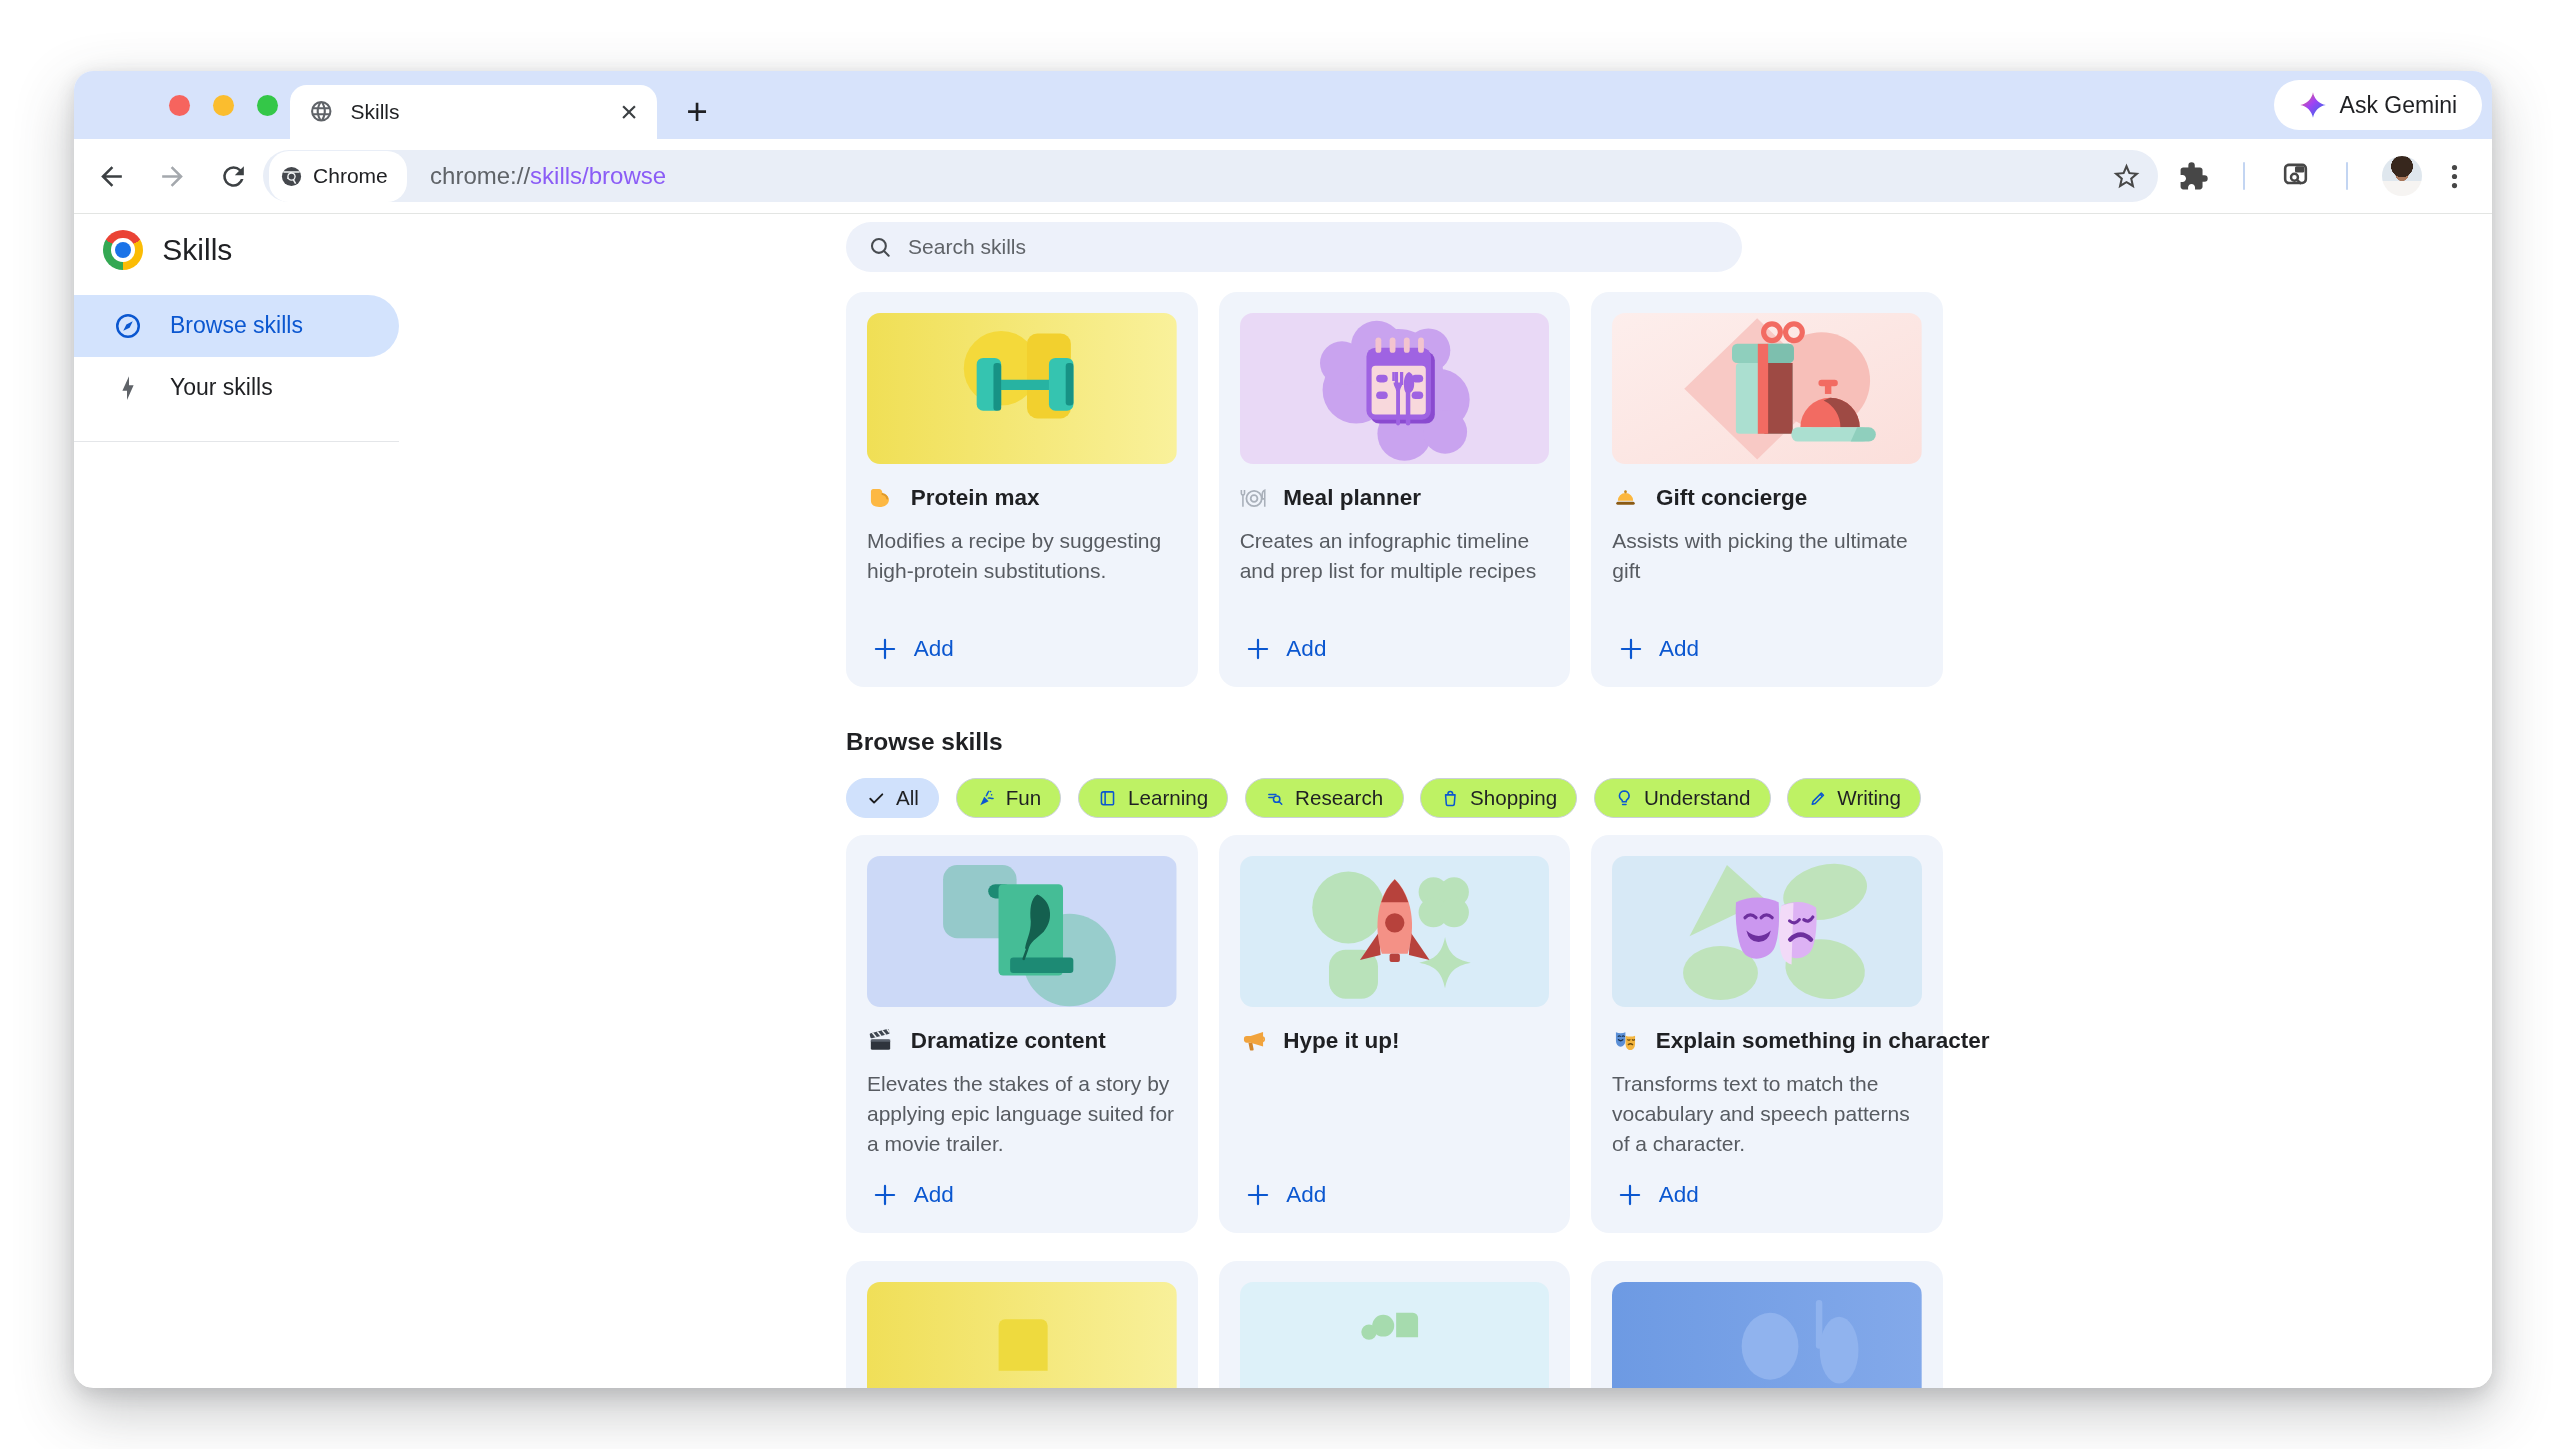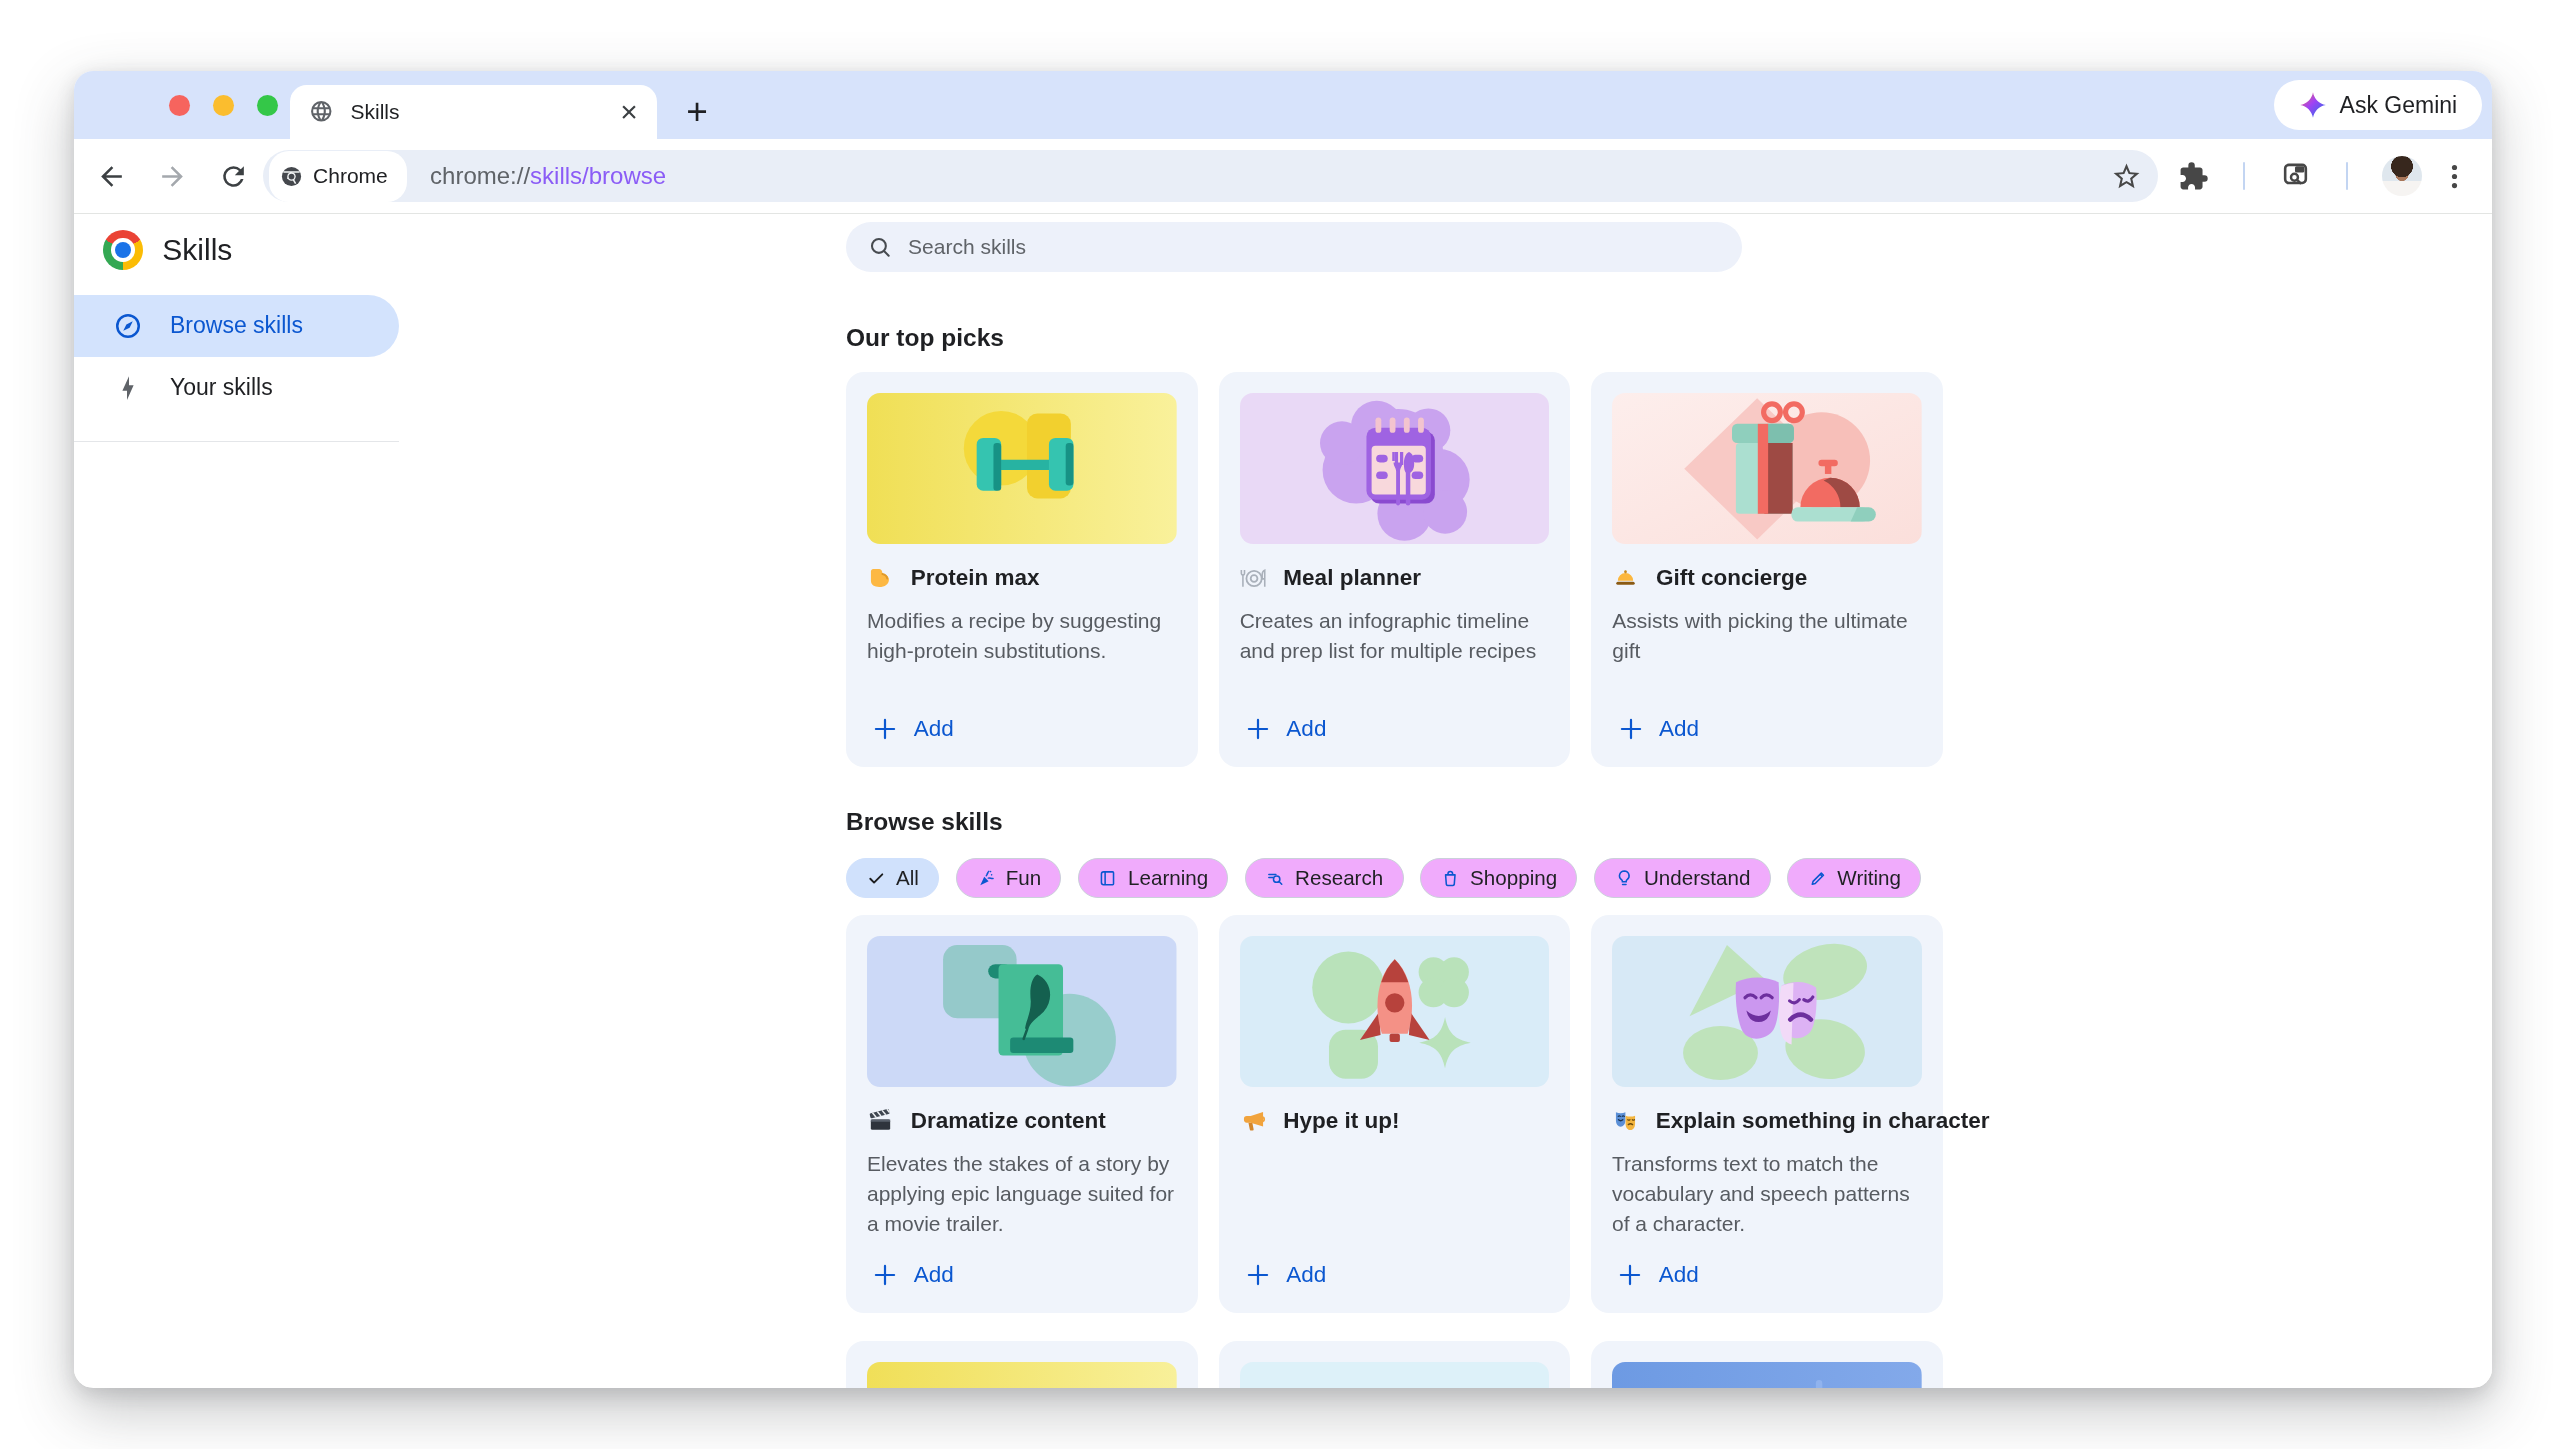--- a/index.html
+++ b/index.html
@@ -98,21 +98,21 @@
   .card-title-row { margin-top:20.6px; display:flex; align-items:center; gap:16.7px; }
   .t-ico { width:27px; height:27px; flex:none; }
   .card-title { font-size:22.5px; font-weight:600; color:#1f2023; white-space:nowrap; }
   .card-desc { margin-top:14px; font-size:21px; line-height:30px; color:#575b61; }
   .add-row { margin-top:auto; display:flex; align-items:center; gap:15.5px; padding:0 0 3.9px 5.2px; }
   .add-label { font-size:22.5px; font-weight:500; color:#0b57d0; }
 
   
   .chips { margin-top:22px; display:flex; gap:16.7px; }
   .chip { height:40px; border:1.3px solid #cad0da; border-radius:20px; display:inline-flex;
-          align-items:center; gap:9px; padding:0 19.3px; background:#f0abfc; }
+          align-items:center; gap:9px; padding:0 19.3px; background:#bef264; }
   .chip .clabel { font-size:20.6px; font-weight:500; color:#1f2023; }
   .chip.selected { background:#d0e1fc; border-color:#d0e1fc; }
 </style>
 </head>
 <body>
 
 <div class="window">
 
   <div class="tabstrip">
     <div class="lights">
@@ -220,21 +220,20 @@
     <div class="main">
 
       <div class="searchbar">
         <svg width="26" height="26" viewBox="0 0 24 24">
           <circle cx="11" cy="11" r="6.4" fill="none" stroke="#474b50" stroke-width="1.9"></circle>
           <path d="M15.7 15.7l4.3 4.3" stroke="#474b50" stroke-width="1.9" stroke-linecap="round"></path>
         </svg>
         <input placeholder="Search skills" style="">
       </div>
 
-      <div class="section-h h-top">Our top picks</div>
 
       <div class="cards-row row1">
 
         <div class="card">
           <div class="card-art">
             <svg viewBox="0 0 480 235" preserveAspectRatio="none">
               <defs>
                   <linearGradient id="yg1" x1="0" y1="0" x2="1" y2="0">
                     <stop offset="0" stop-color="#f0df55"></stop>
                     <stop offset="1" stop-color="#f9f19b"></stop>

